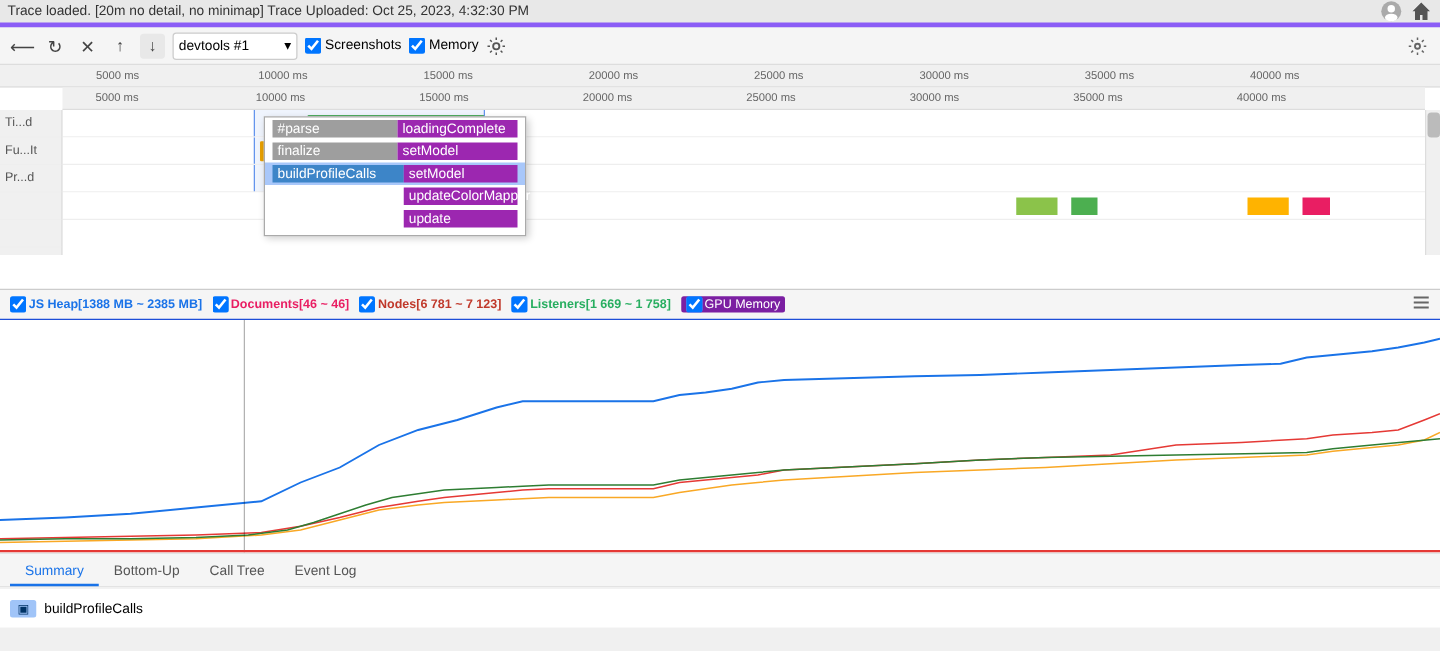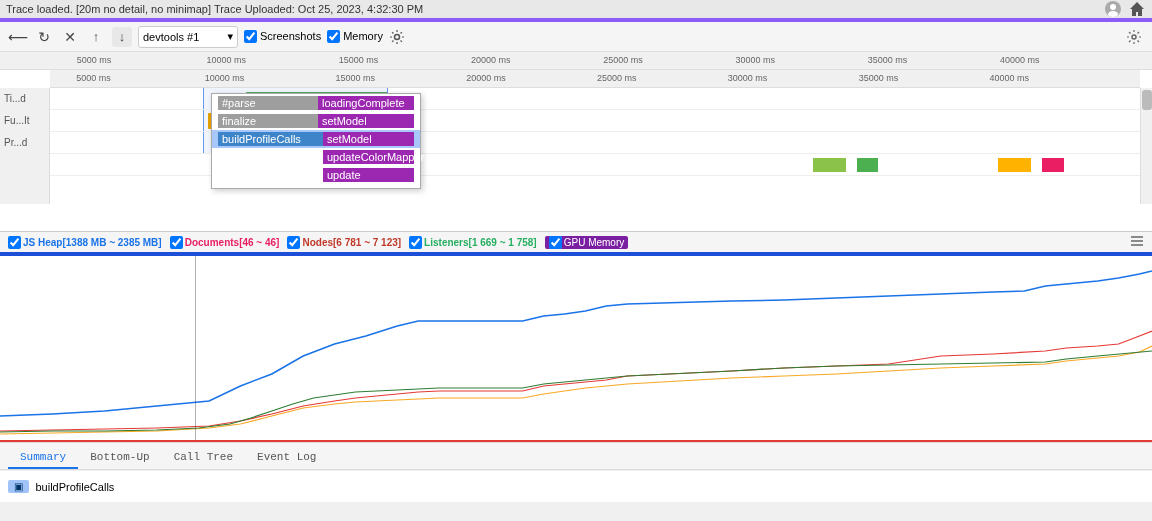--- a/index.html
+++ b/index.html
@@ -84,21 +84,21 @@
       height: 210px;
       background: white;
       border-bottom: 1px solid #ccc;
       position: relative;
     }
 
     
     #counter-bar {
       height: 24px;
       background: #f5f5f5;
-      border-bottom: 4px solid #1d4ed8;
+      border-bottom: 1px solid #1d4ed8;
       display: flex;
       align-items: center;
       padding: 0 8px;
       gap: 8px;
       font-size: 10px;
     }
     .counter-check { display: flex; align-items: center; gap: 2px; }
     .counter-check input { margin: 0; }
     .counter-check.js-heap { color: #1a73e8; font-weight: bold; }
     .counter-check.docs { color: #e91e63; font-weight: bold; }
@@ -117,21 +117,20 @@
 
     
     #bottom-tabs {
       height: 28px;
       background: #f5f5f5;
       border-top: 1px solid #ddd;
       border-bottom: 1px solid #ddd;
       display: flex;
       align-items: flex-end;
       padding: 0 8px;
-      font-family: Liberation Mono, monospace;
     }
     .tab-item {
       padding: 4px 12px;
       font-size: 11px;
       cursor: pointer;
       border-bottom: 2px solid transparent;
       color: #555;
     }
     .tab-item.active {
       border-bottom: 2px solid #1a73e8;

